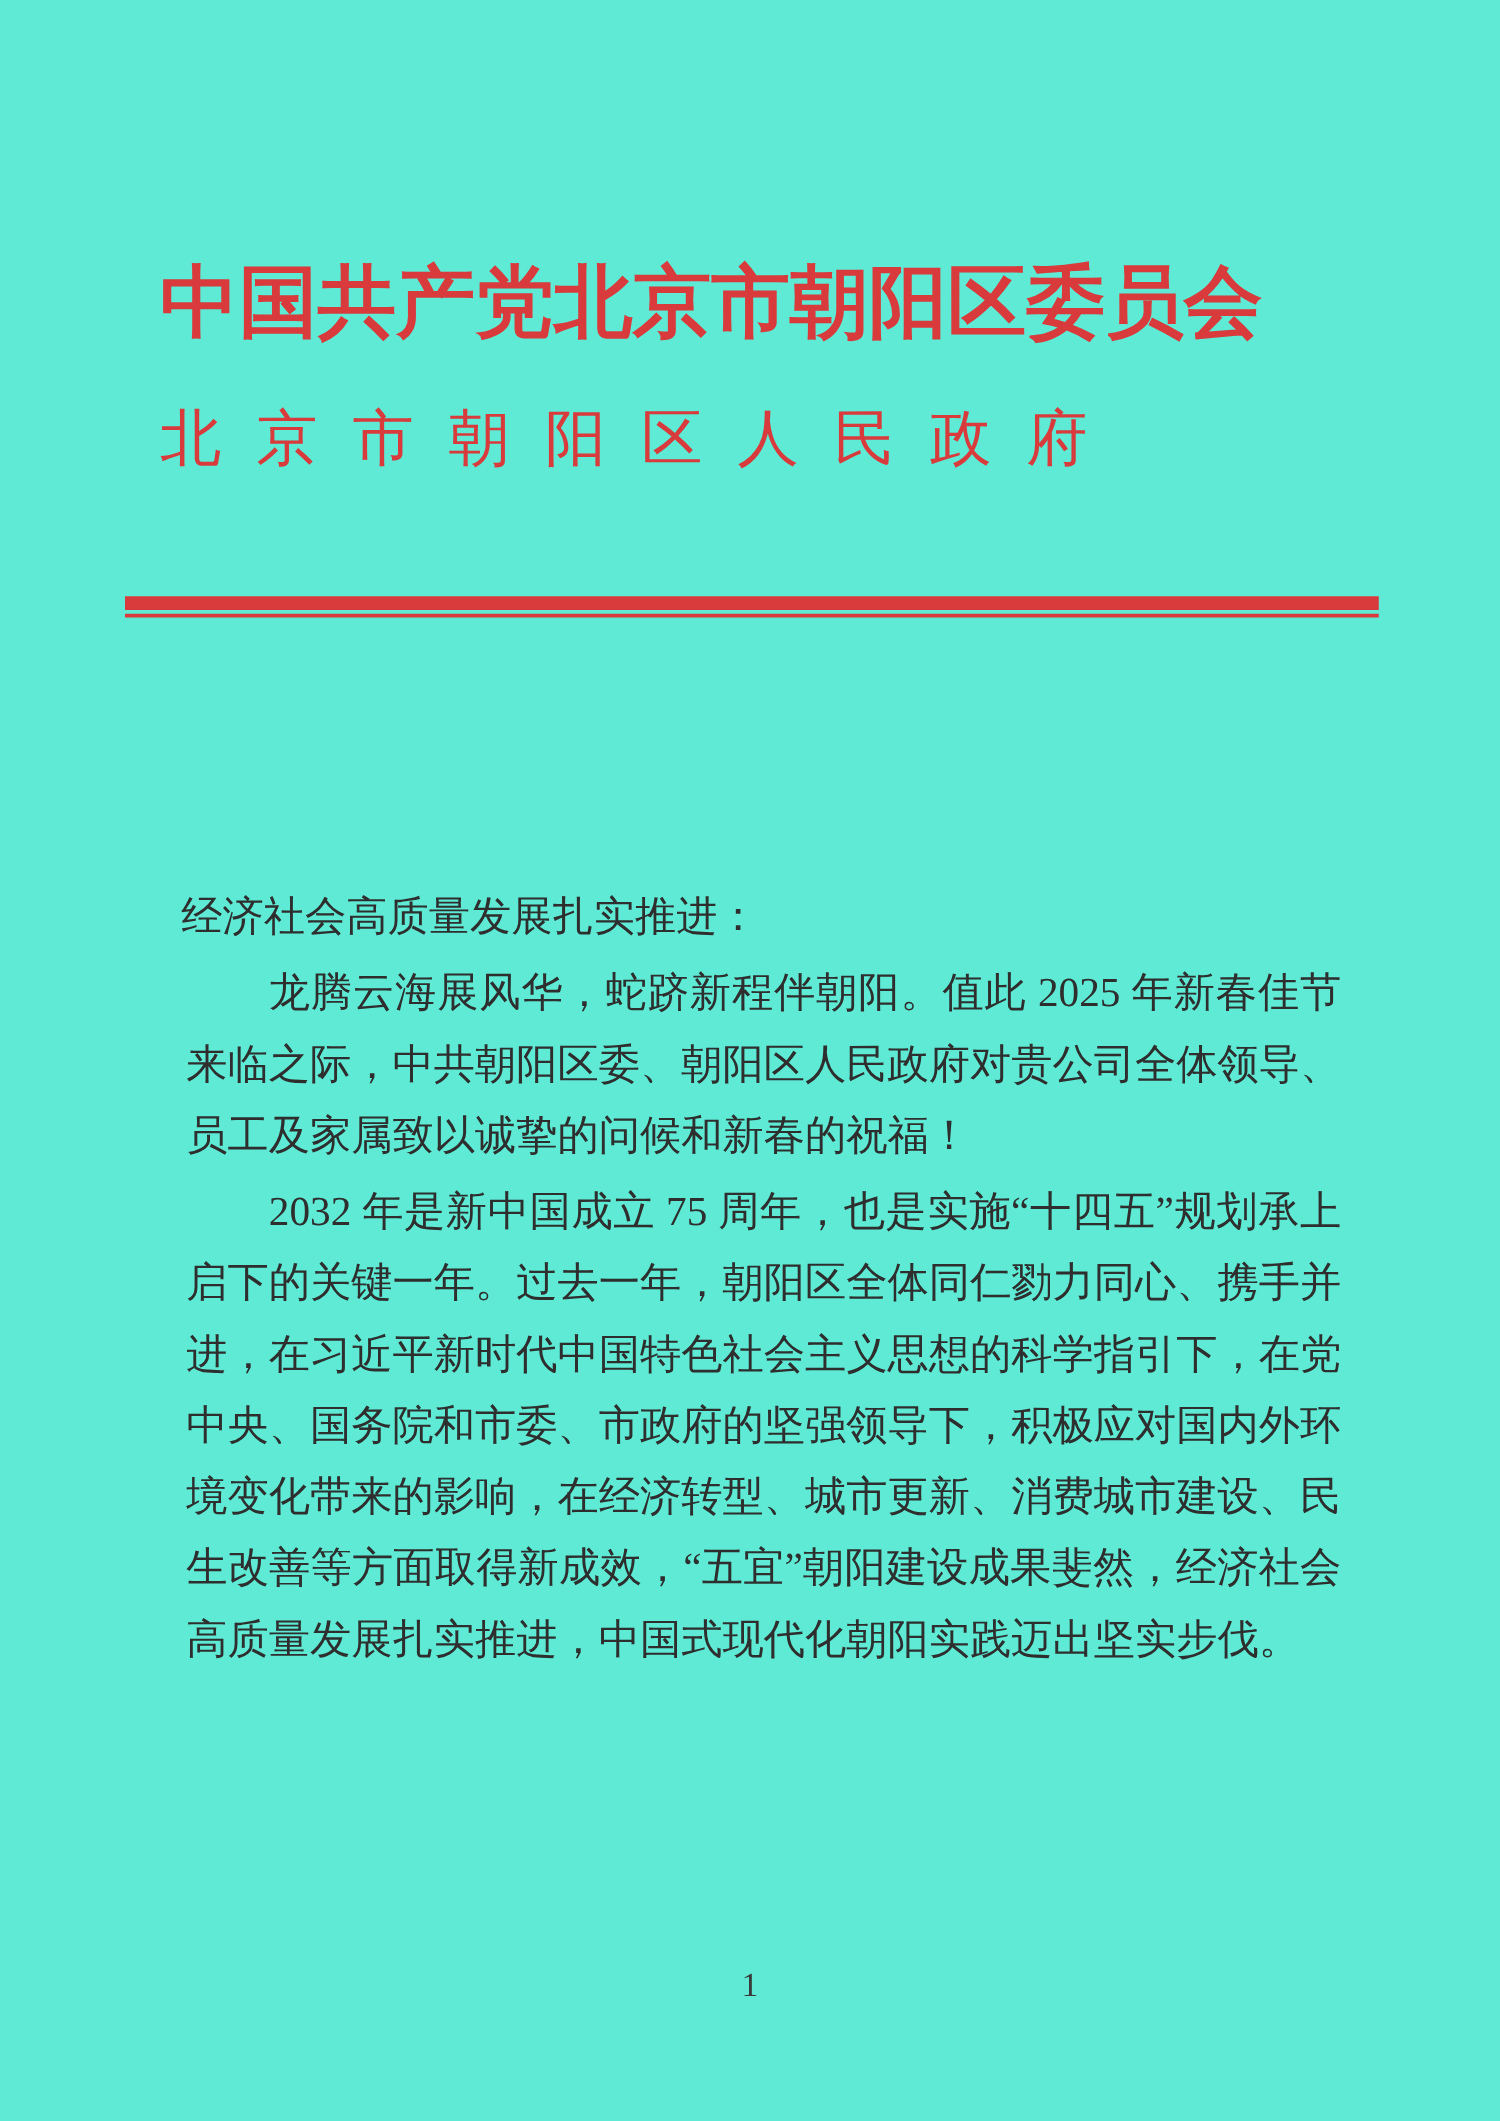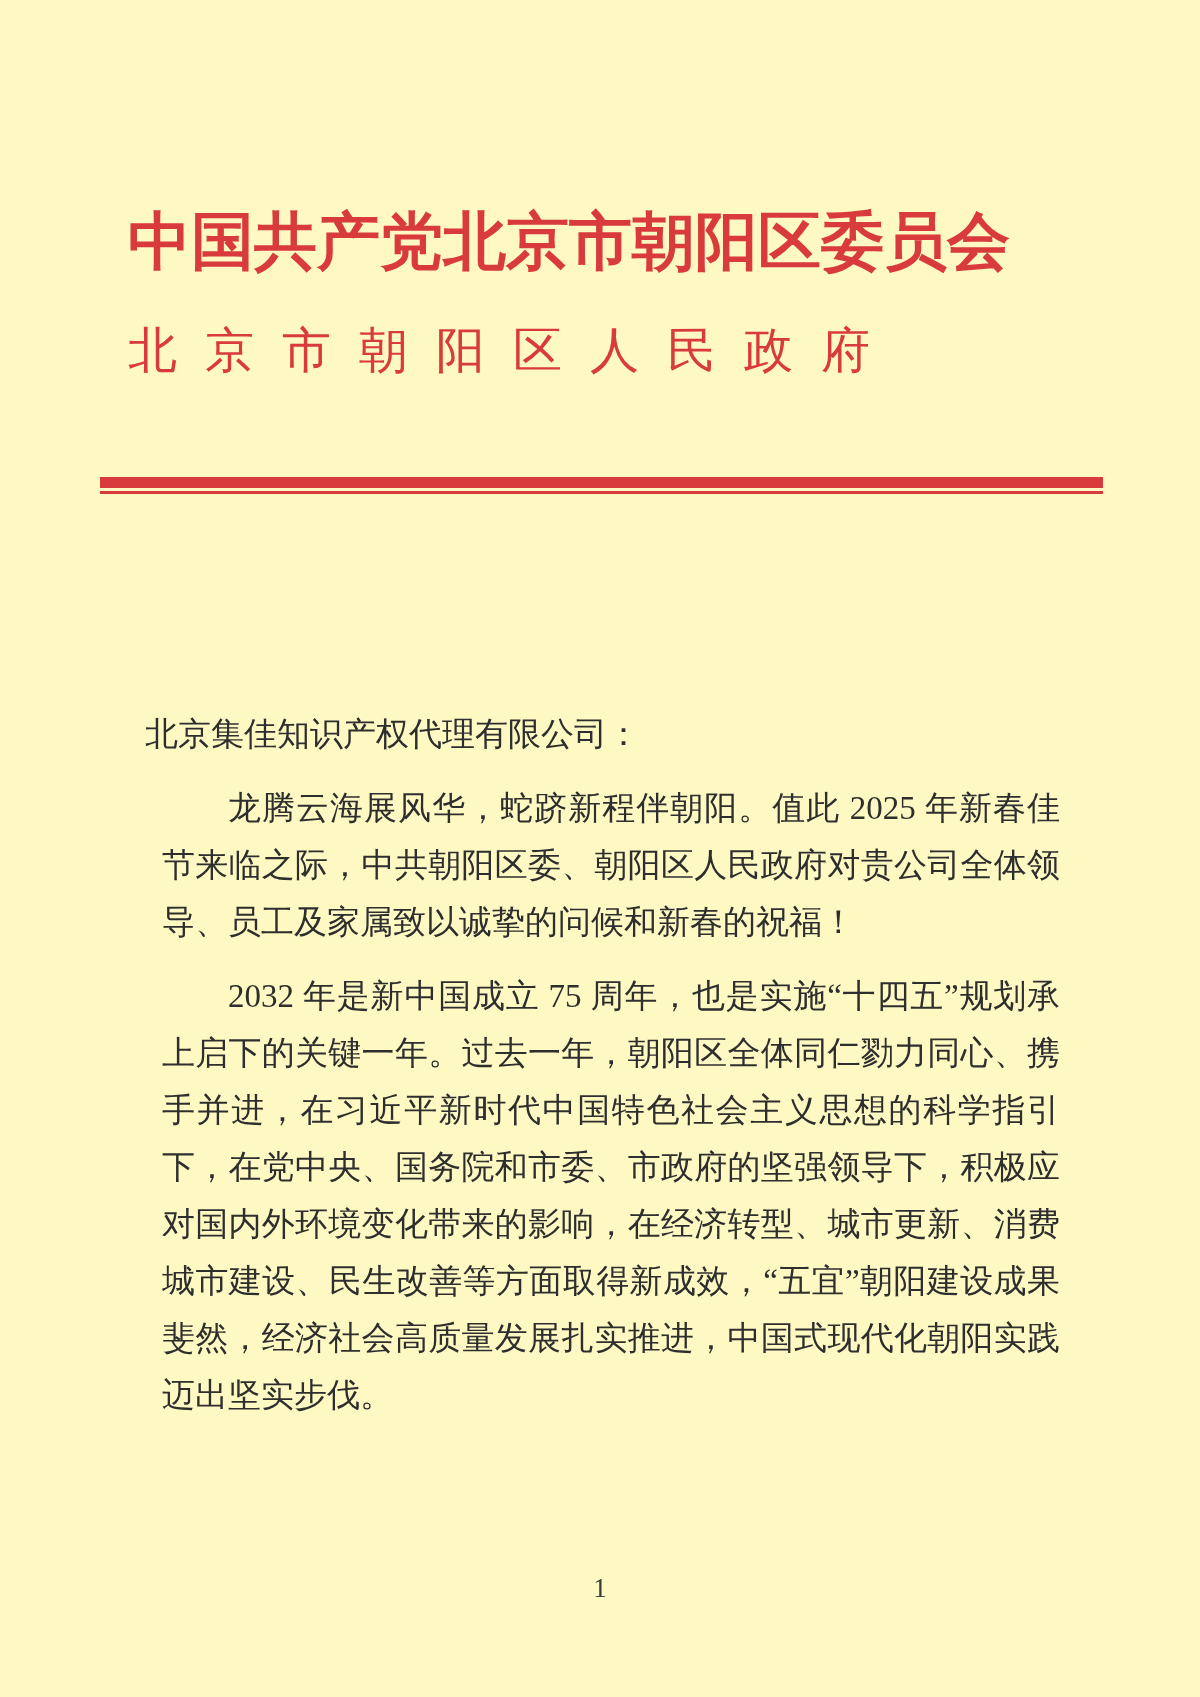--- a/index.html
+++ b/index.html
@@ -11,21 +11,21 @@
     width: 1200px;
     height: 1697px;
     position: relative;
     font-family: "Liberation Serif", "DejaVu Serif", serif;
     color: #2e2e2e;
     overflow: hidden;
   }
   .page {
     position: absolute;
     inset: 0;
-    background: #fef9c3;
+    background: #5eead4;
   }
 
   
   .letterhead {
     position: absolute;
     left: 128px;
     width: 880px;
     top: 0;
   }
   .letterhead-line1 {
@@ -97,21 +97,21 @@
     line-height: 57px;
     color: #2e2e2e;
     text-align: justify;
     text-justify: inter-character;
   }
   .salutation {
     margin: 0;
     text-indent: 0;
   }
   .letter-body p.para {
-    margin: 17px;
+    margin: 4px;
     text-indent: 66px;
   }
 
   
   .page-number {
     position: absolute;
     top: 1572px;
     left: 0;
     width: 1200px;
     text-align: center;
@@ -128,20 +128,20 @@
   <div class="letterhead">
     <div class="letterhead-line1">中国共产党北京市朝阳区委员会</div>
     <div class="letterhead-line2">北京市朝阳区人民政府</div>
   </div>
 
   <div class="rule-thick"></div>
   <div class="rule-thin"></div>
 
 
   <div class="letter-body">
-    <p class="salutation">北京集佳知识产权代理有限公司：</p>
+    <p class="salutation">经济社会高质量发展扎实推进：</p>
     <p class="para">龙腾云海展风华，蛇跻新程伴朝阳。值此 2025 年新春佳节来临之际，中共朝阳区委、朝阳区人民政府对贵公司全体领导、员工及家属致以诚挚的问候和新春的祝福！</p>
     <p class="para">2032 年是新中国成立 75 周年，也是实施“十四五”规划承上启下的关键一年。过去一年，朝阳区全体同仁勠力同心、携手并进，在习近平新时代中国特色社会主义思想的科学指引下，在党中央、国务院和市委、市政府的坚强领导下，积极应对国内外环境变化带来的影响，在经济转型、城市更新、消费城市建设、民生改善等方面取得新成效，“五宜”朝阳建设成果斐然，经济社会高质量发展扎实推进，中国式现代化朝阳实践迈出坚实步伐。</p>
   </div>
 
   <div class="page-number">1</div>
 
 </div>
 
 </body></html>

